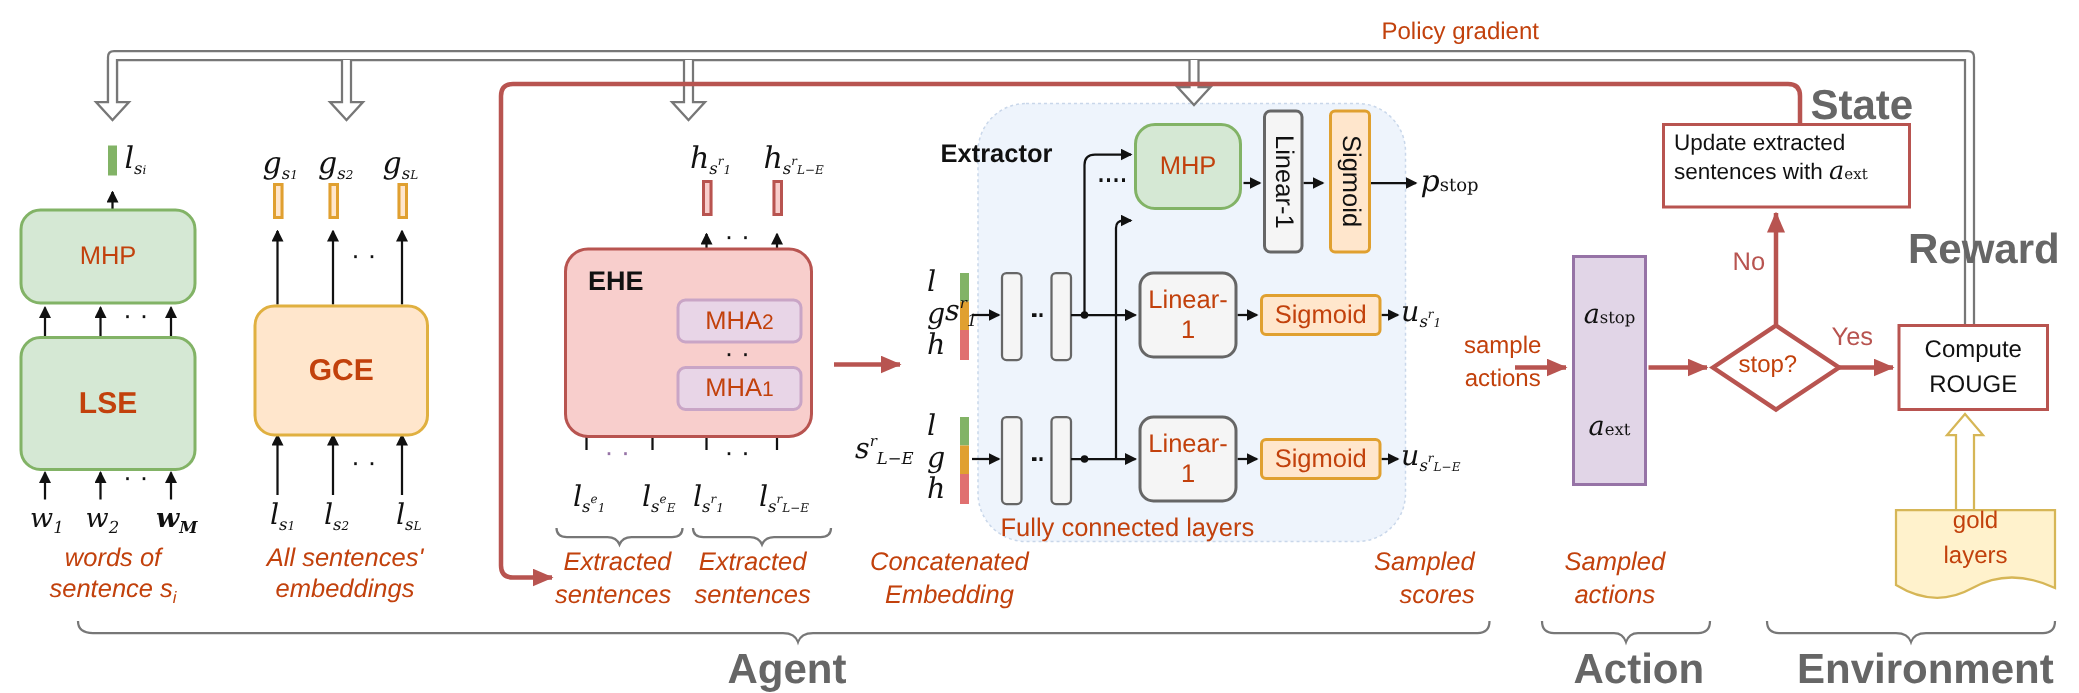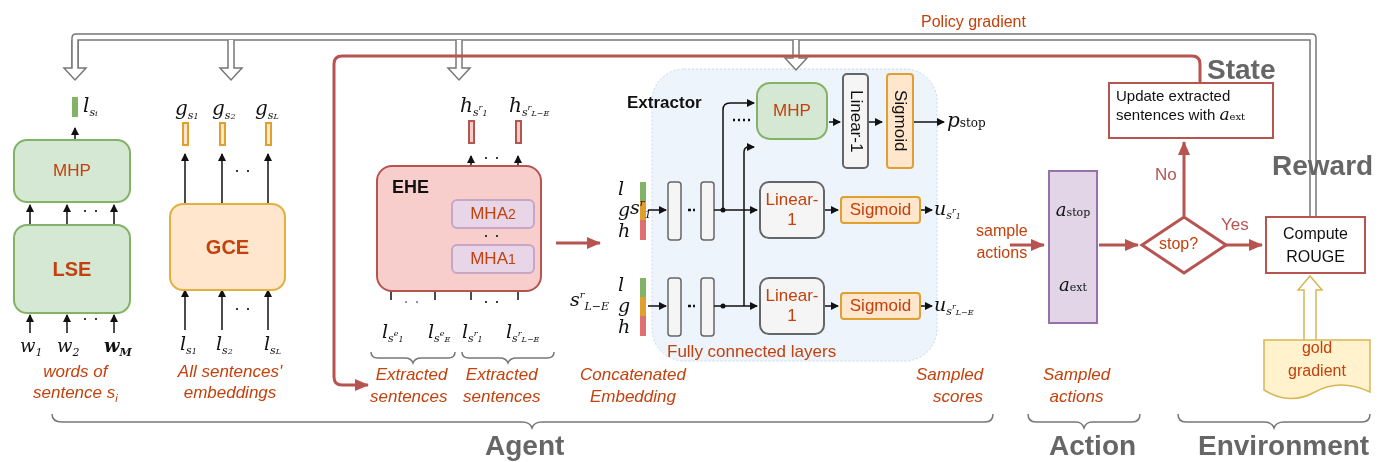--- a/index.html
+++ b/index.html
@@ -272,21 +272,21 @@
 <div class="statebox" style="left:1108px;top:82px;width:166px;height:57px;">
   <div>Update extracted</div>
   <div><span>sentences with </span><span class="serif" style="font-size:17px;">a</span><span style="font-size:10px;font-family:'DejaVu Serif',serif">ext</span></div>
 </div>
 <div class="statebox" style="left:1265px;top:216px;width:101px;height:58px;text-align:center;font-size:16px;line-height:23px;padding-top:4px;">
   <div>Compute</div>
   <div>ROUGE</div>
 </div>
 <div class="abs lbl" style="left:1283px;top:336px;text-align:center;line-height:23px;font-size:16px;width:90px;left:1272px;">
   <div>gold</div>
-  <div>gradient</div>
+  <div>layers</div>
 </div>
 
 <div class="abs lbl" style="left:921px;top:13px;font-size:16px;">Policy gradient</div>
 <div class="abs section" style="left:1207px;top:54px;">State</div>
 <div class="abs section" style="left:1272px;top:150px;">Reward</div>
 <div class="abs section" style="left:485px;top:430px;">Agent</div>
 <div class="abs section" style="left:1049px;top:430px;">Action</div>
 <div class="abs section" style="left:1198px;top:430px;">Environment</div>
 
 </body></html>

